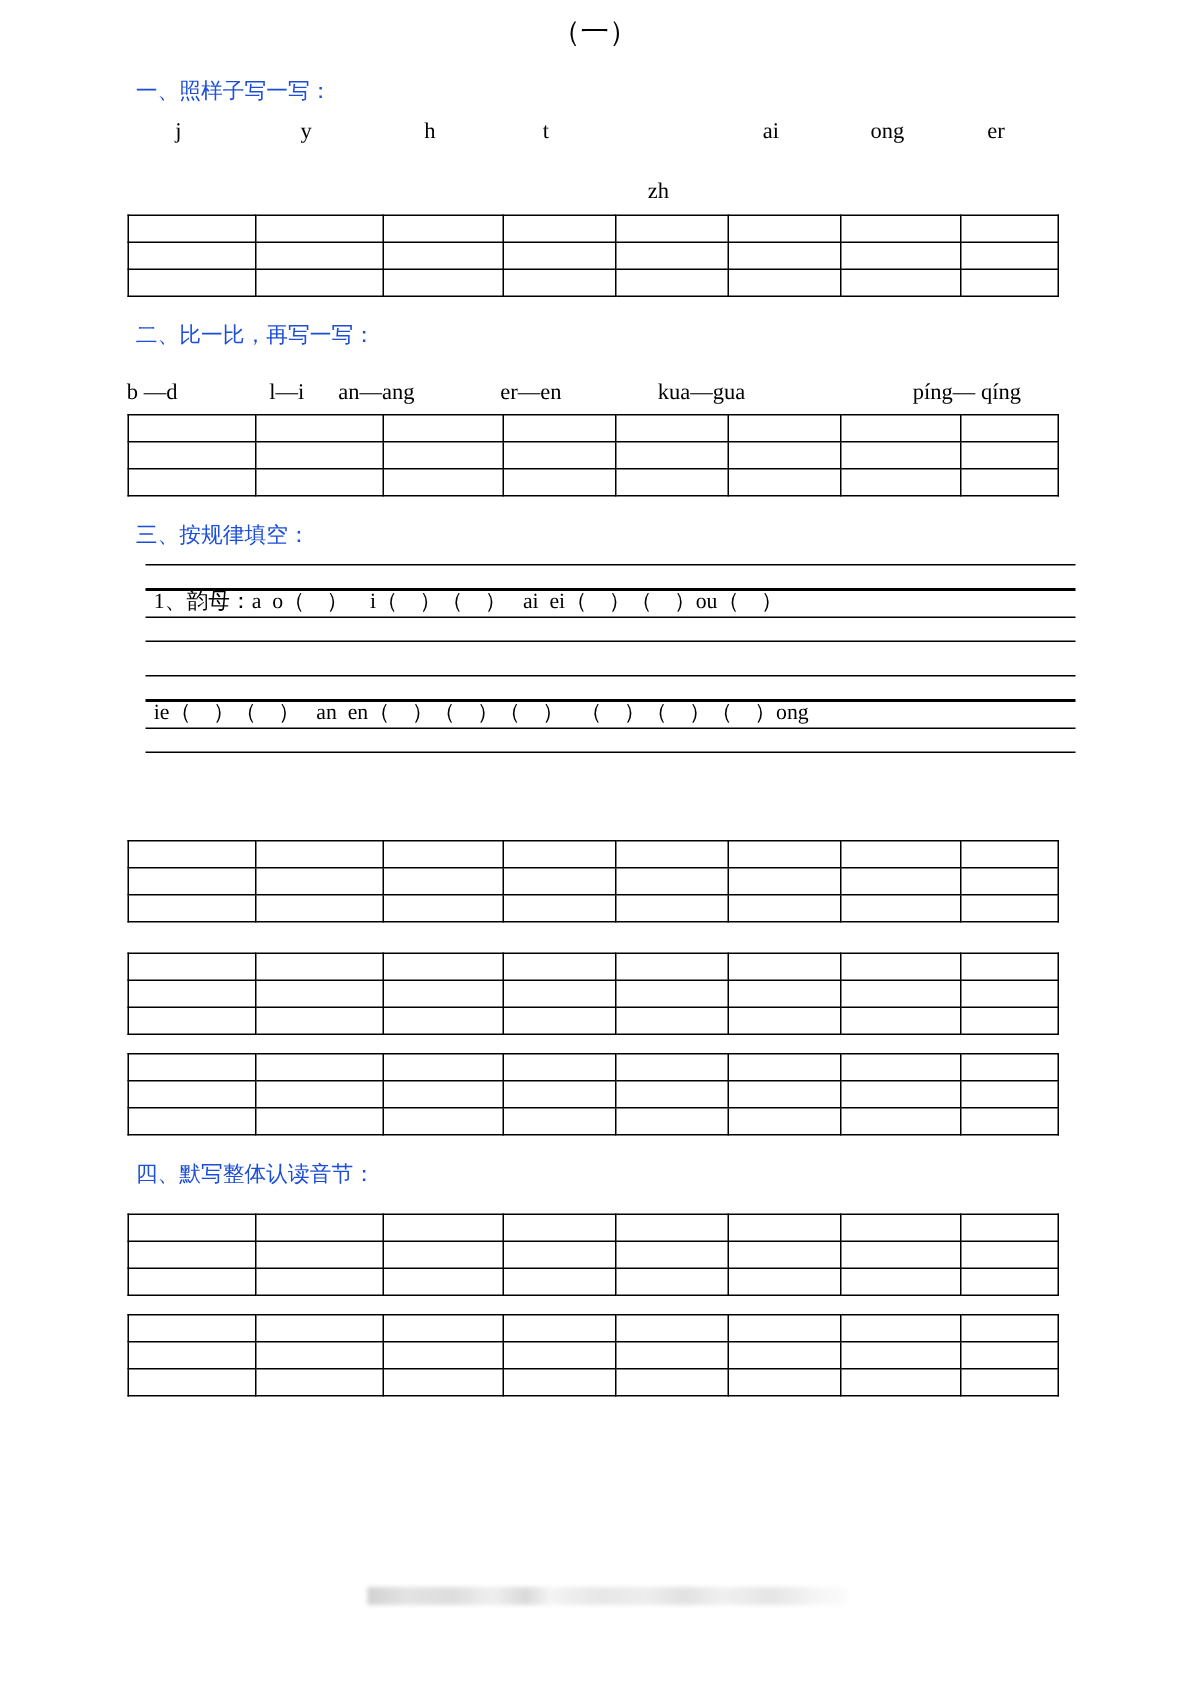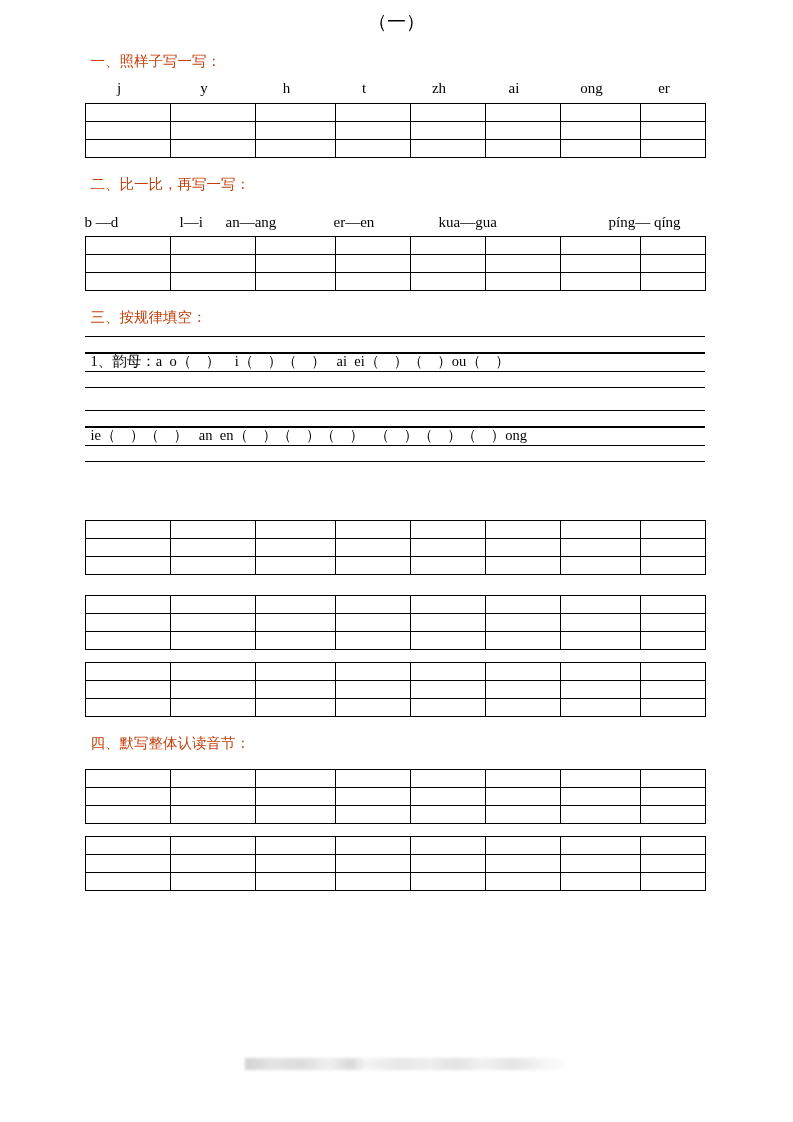--- a/index.html
+++ b/index.html
@@ -47,21 +47,21 @@
   .content {
     position: relative;
     margin: 0 auto;
     width: 640px;
     padding-top: 18px;
   }
 
   .section-heading {
     font-size: 14.5px;
     font-family: "Liberation Serif", "DejaVu Serif", serif;
-    color: #c2410c;
+    color: #1d4ed8;
     margin: 0;
     padding-left: 14px;
     line-height: 1.4;
   }
 
   .sub-heading {
     font-size: 14px;
     font-family: "Liberation Serif", "DejaVu Serif", serif;
     margin: 0;
     padding-left: 22px;
@@ -78,21 +78,21 @@
   }
   .letter-row .cell {
     text-align: center;
   }
 
   
   .c1 { width: 85px; }
   .c2 { width: 85px; }
   .c3 { width: 80px; }
   .c4 { width: 75px; }
-  .c5 { width: 75px; }
+  .c5 { width: 75px; margin-top: 40px; }
   .c6 { width: 75px; }
   .c7 { width: 80px; }
   .c8 { width: 65px; }
 
   
   .pair-row {
     position: relative;
     height: 26px;
     font-size: 15px;
     font-family: "Liberation Serif", "DejaVu Serif", serif;
@@ -125,21 +125,21 @@
   table.grid col.w7 { width: 80px; }
   table.grid col.w8 { width: 65px; }
 
   .table-gap { height: 12px; }
 
   
   .stave {
     position: relative;
     width: 620px;
     height: 52px;
-    margin-left: 8px;
+    margin-left: 20px;
   }
   .stave .ln {
     position: absolute;
     left: 0;
     width: 100%;
     background: #000000;
     height: 1px;
   }
   .stave .ln.l1 { top: 0px;  height: 1px; }
   .stave .ln.l2 { top: 16px; height: 2px; }

